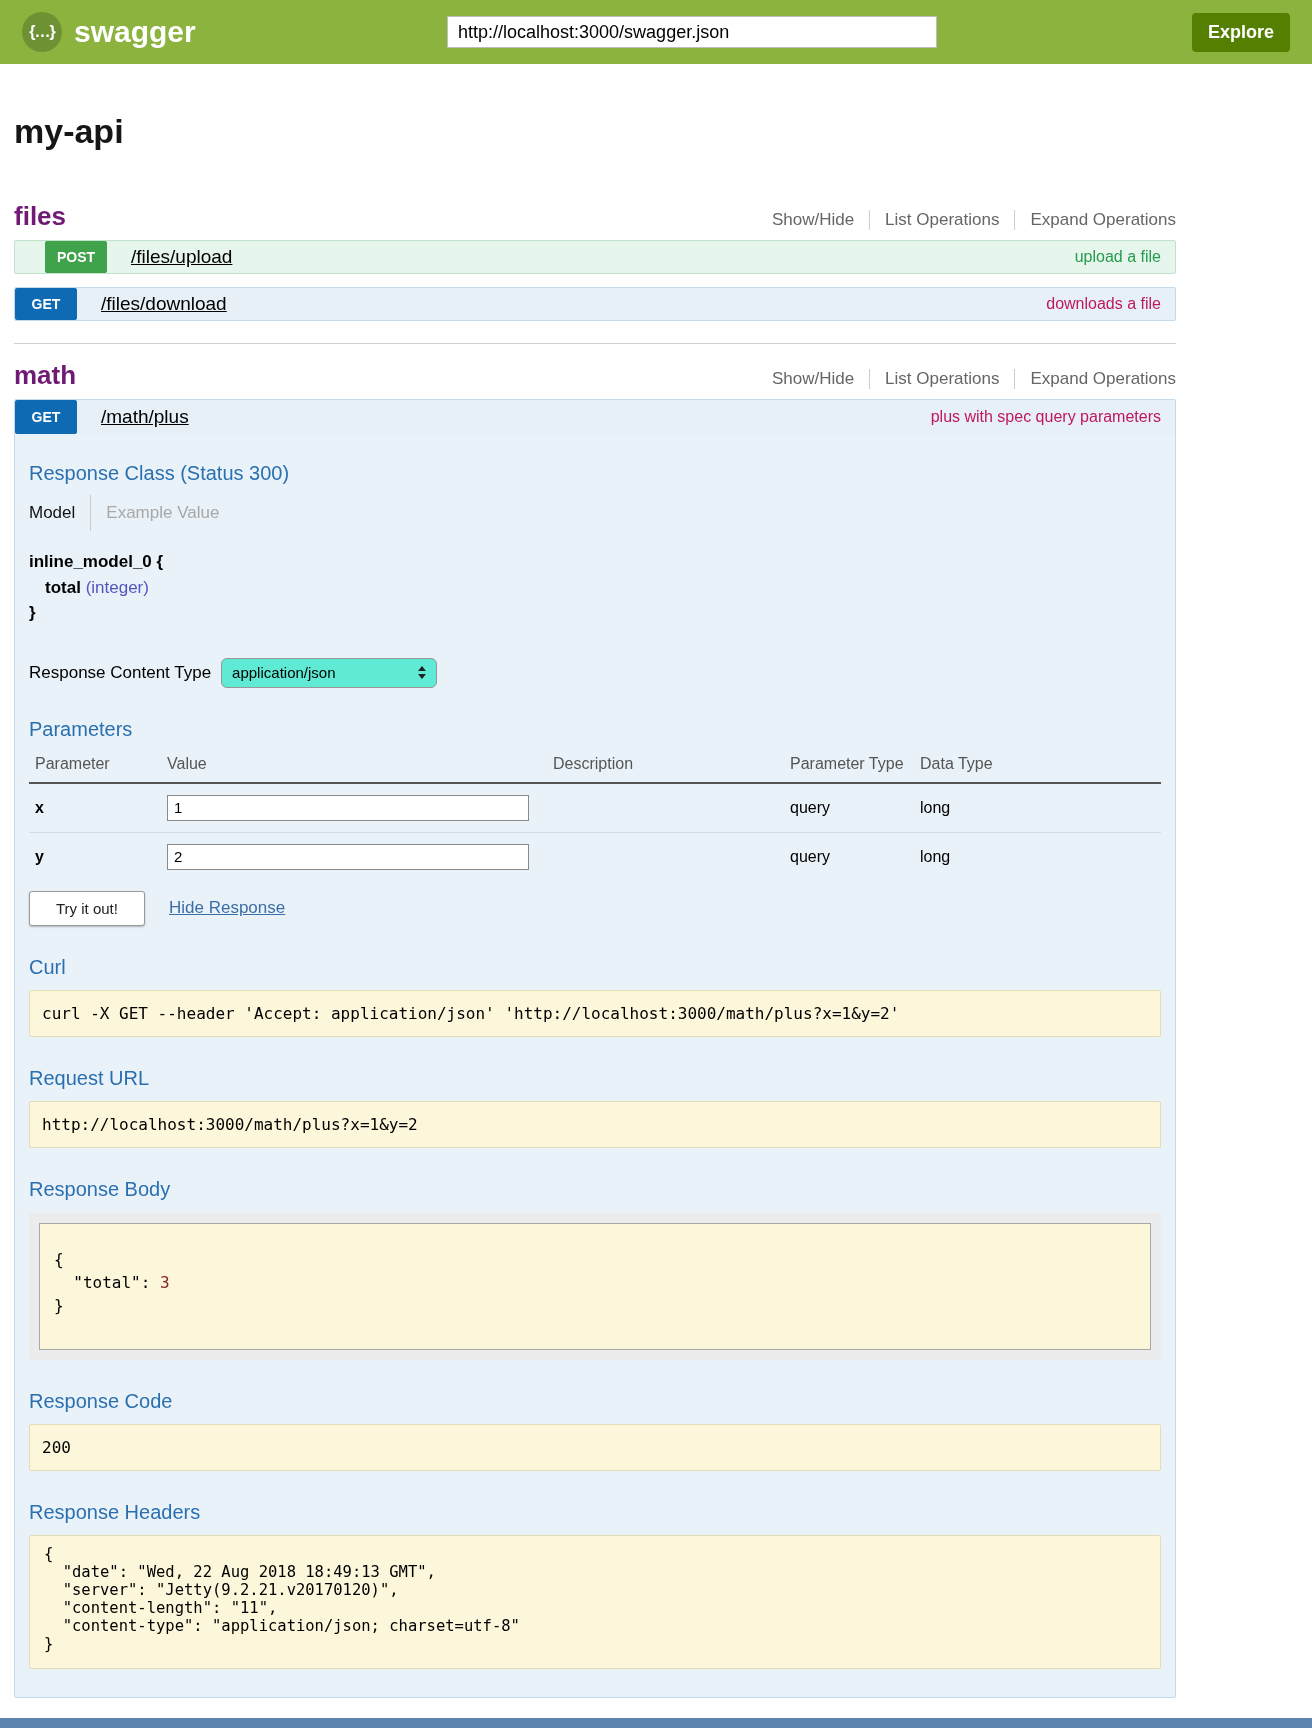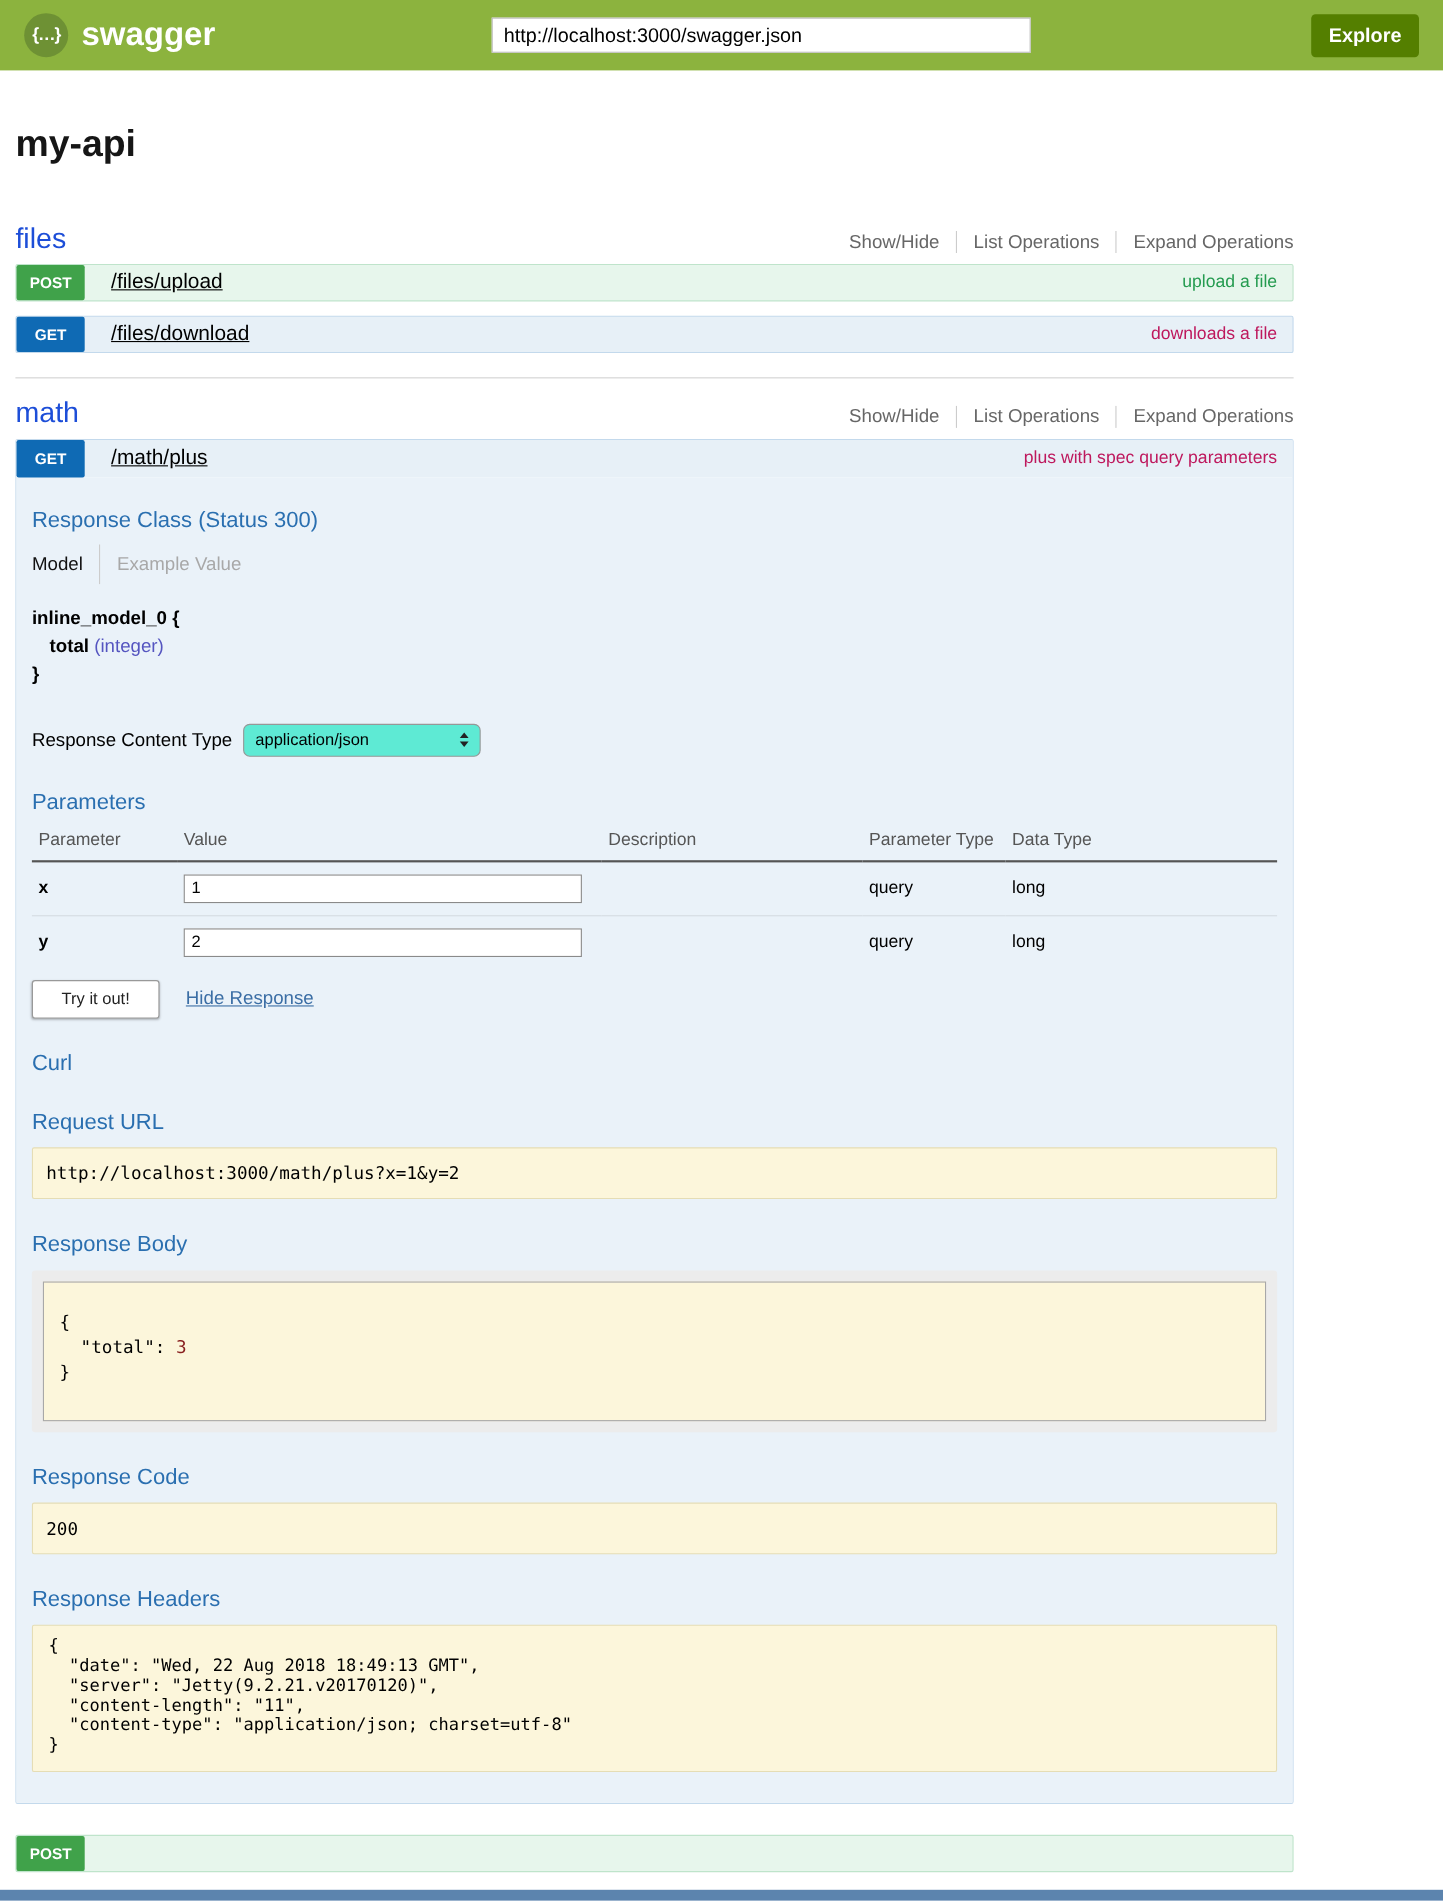--- a/index.html
+++ b/index.html
@@ -28,31 +28,31 @@
     border: none; padding: 9px 16px; border-radius: 4px; font-family: "Liberation Sans", sans-serif;
   }
 
   
   .container { width: 1162px; margin-left: 14px; }
   .page-title { font-size: 34px; font-weight: bold; color: #161616; margin-top: 48px; }
 
   .section-header { display: flex; align-items: flex-end; justify-content: space-between; }
   .sh-files { margin-top: 50px; }
   .sh-math { margin-top: 16px; }
-  .section-title { font-size: 26px; font-weight: normal; color: #1d4ed8; }
+  .section-title { font-size: 26px; font-weight: bold; color: #701a75; }
   .section-links { display: flex; align-items: center; font-size: 17px; color: #666; padding-bottom: 2px; }
   .seclink { cursor: pointer; }
   .sep { width: 1px; height: 20px; background: #ccc; margin: 0 15px; }
 
   .divider { height: 1px; background: #d2d2d2; margin-top: 22px; }
 
   
   .op-row { display: flex; align-items: center; height: 34px; border: 1px solid; border-radius: 2px; }
   .op-row.get  { background: #e7f0f7; border-color: #c3d9ec; }
-  .op-row.post { background: #e7f6ec; border-color: #bfe4cb; }
+  .op-row.post { background: #e7f6ec; border-color: #bfe4cb; padding-left: 30px; }
   .mt8  { margin-top: 8px; }
   .mt13 { margin-top: 13px; }
   .badge {
     width: 62px; align-self: stretch; display: flex; align-items: center; justify-content: center;
     color: #fff; font-weight: bold; font-size: 14px; border-radius: 2px;
   }
   .badge.get  { background: #0f6ab4; }
   .badge.post { background: #40a24a; }
   .path { font-size: 19px; color: #000; margin-left: 24px; cursor: pointer; text-decoration: underline; }
   .summary { margin-left: auto; margin-right: 14px; font-size: 16px; cursor: pointer; }
@@ -253,20 +253,21 @@
           </tr>
         </tbody>
       </table>
 
       <div class="try-row">
         <button class="try-btn">Try it out!</button>
         <span class="hide-response">Hide Response</span>
       </div>
 
       <div class="content-h mt30">Curl</div>
+      <div class="codebox">curl -X GET --header 'Accept: application/json' 'http://localhost:3000/math/plus?x=1&amp;y=2'</div>
 
       <div class="content-h mt30">Request URL</div>
       <div class="codebox">http://localhost:3000/math/plus?x=1&amp;y=2</div>
 
       <div class="content-h mt30">Response Body</div>
       <div class="body-wrap">
         <pre class="body-box"><span>{
   "total": </span><span class="json-num">3</span><span>
 }</span></pre>
       </div>

